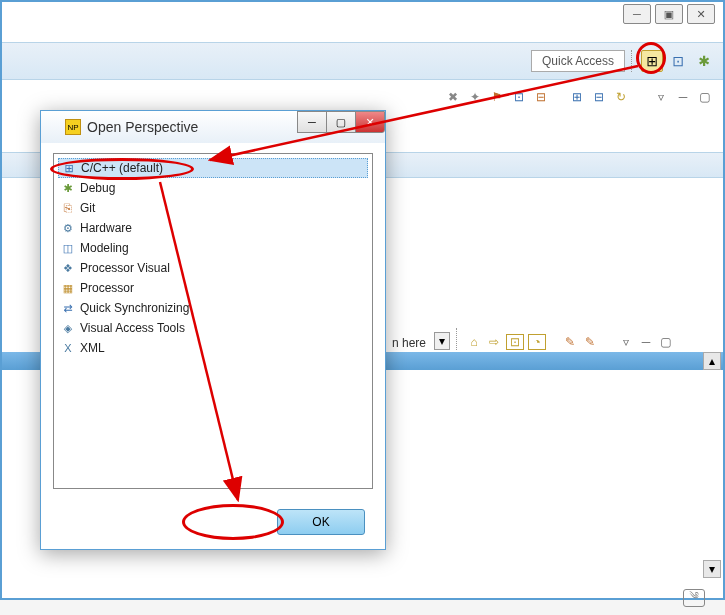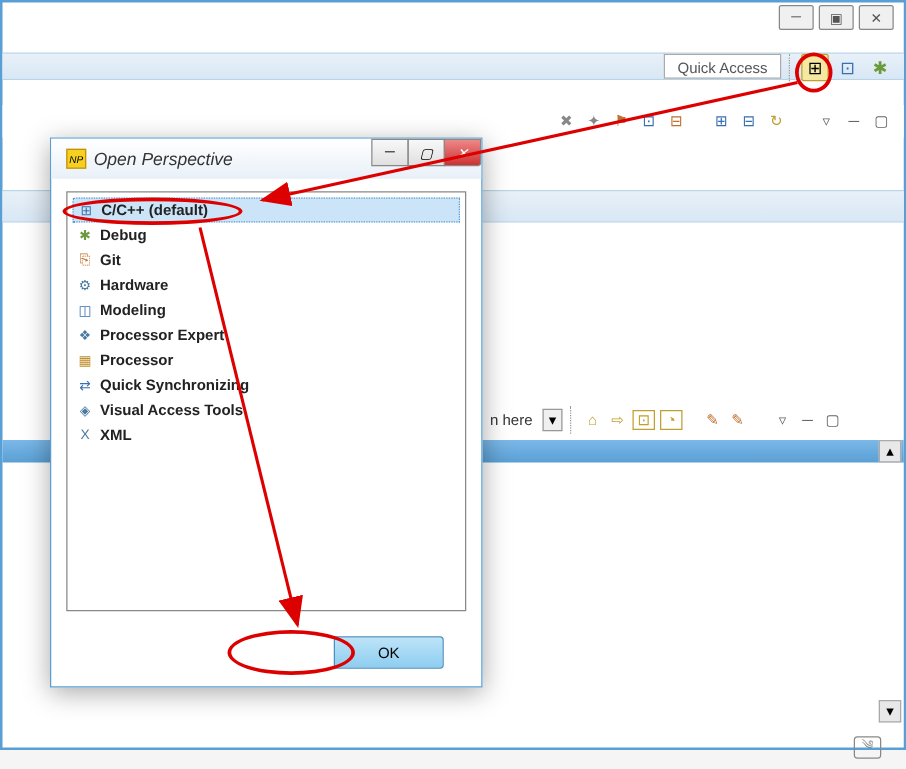--- a/index.html
+++ b/index.html
@@ -3,54 +3,54 @@
 <meta charset="utf-8">
 <style>
 * { box-sizing: border-box; margin: 0; padding: 0; }
 body { width: 725px; height: 615px; font-family: "Segoe UI", Tahoma, sans-serif; font-size: 12px; background: #f5f5f5; position: relative; overflow: hidden; }
 
 .outer-frame { position: absolute; top: 0; left: 0; width: 725px; height: 600px; border: 2px solid #5a9fd4; background: #fff; }
 
 .window-controls { position: absolute; top: 2px; right: 8px; display: flex; gap: 0; }
 .wc-btn { width: 28px; height: 20px; border: 1px solid #888; background: #f0f0f0; display: flex; align-items: center; justify-content: center; font-size: 11px; color: #555; border-radius: 2px; margin-left: 4px; }
 
-.top-toolbar { position: absolute; top: 40px; left: 0; right: 0; height: 22px; background: linear-gradient(#e8f0f8, #d8e8f5); border-top: 1px solid #b8d4e8; border-bottom: 1px solid #b8d4e8; display: flex; justify-content: flex-end; padding-right: 8px; gap: 4px; }
+.top-toolbar { position: absolute; top: 40px; left: 0; right: 0; height: 38px; background: linear-gradient(#e8f0f8, #d8e8f5); border-top: 1px solid #b8d4e8; border-bottom: 1px solid #b8d4e8; display: flex; align-items: center; justify-content: flex-end; padding-right: 8px; gap: 4px; }
 .quick-access-box { background: #fff; border: 1px solid #aaa; padding: 3px 10px; font-size: 12px; color: #555; }
 .tb-icon { width: 22px; height: 22px; display: flex; align-items: center; justify-content: center; font-size: 14px; border-radius: 2px; }
 .tb-icon.persp { background: #f5e8a0; border: 1px solid #c0a030; }
 .tb-sep { width: 4px; height: 22px; border-left: 1px dotted #999; margin: 0 2px; }
 
 .second-toolbar { position: absolute; top: 82px; left: 0; right: 0; height: 26px; background: #fff; display: flex; align-items: center; justify-content: flex-end; padding-right: 10px; gap: 6px; }
 .mini-icon { width: 16px; height: 16px; display: flex; align-items: center; justify-content: center; font-size: 12px; }
 
 .mid-band { position: absolute; top: 150px; left: 0; right: 0; height: 26px; background: linear-gradient(#e8f0f8, #d8e8f5); border-top: 1px solid #b8d4e8; border-bottom: 1px solid #b8d4e8; }
 
-.lower-toolbar { position: absolute; top: 320px; left: 390px; right: 8px; height: 28px; background: #fff; display: flex; align-items: center; gap: 4px; }
+.lower-toolbar { position: absolute; top: 320px; left: 390px; right: 8px; height: 28px; background: #fff; display: flex; align-items: flex-end; gap: 4px; }
 .lower-text { color: #333; font-size: 12px; margin-right: 4px; }
 .dropdown-arrow { border: 1px solid #999; width: 16px; height: 18px; display: flex; align-items: center; justify-content: center; background: #f0f0f0; }
 
 .band2 { position: absolute; top: 350px; left: 0; right: 0; height: 18px; background: linear-gradient(#7bb8e8, #5a9fd4); }
 .scroll-up { position: absolute; top: 350px; right: 2px; width: 18px; height: 18px; background: #e8e8e8; border: 1px solid #aaa; display: flex; align-items: center; justify-content: center; }
 
 
 .dialog { position: absolute; top: 110px; left: 40px; width: 346px; height: 440px; background: #fff; border: 1px solid #5a9fd4; box-shadow: 0 4px 20px rgba(0,0,0,0.35); }
-.dialog-titlebar { height: 32px; background: linear-gradient(#fff, #e8f0f8); display: flex; align-items: center; padding: 0 12px; position: relative; font-style: italic; }
+.dialog-titlebar { height: 32px; background: linear-gradient(#fff, #e8f0f8); display: flex; align-items: center; padding: 0 24px; position: relative; }
 .dialog-icon { width: 16px; height: 16px; background: #f5d020; border: 1px solid #c09010; font-size: 8px; display: flex; align-items: center; justify-content: center; margin-right: 6px; }
 .dialog-title { color: #333; font-size: 14px; }
 .dialog-controls { position: absolute; right: 0; top: 0; display: flex; }
 .dc-btn { width: 30px; height: 22px; display: flex; align-items: center; justify-content: center; border: 1px solid #888; background: linear-gradient(#f8f8f8, #e0e0e0); margin-left: -1px; font-size: 11px; }
 .dc-btn.close { background: linear-gradient(#e88, #c33); color: #fff; border-radius: 0 0 3px 0; }
 
 .dialog-list { position: absolute; top: 42px; left: 12px; right: 12px; bottom: 60px; border: 1px solid #888; background: #fff; padding: 4px; overflow: hidden; }
 .list-item { display: flex; align-items: center; height: 20px; padding: 0 2px; gap: 4px; cursor: pointer; }
 .list-item.selected { background: #cce4f7; border: 1px dotted #5a9fd4; }
 .li-icon { width: 16px; height: 16px; display: flex; align-items: center; justify-content: center; font-size: 11px; }
-.li-label { font-size: 12px; color: #222; font-weight: bold; }
+.li-label { font-size: 12px; color: #222; }
 
-.dialog-buttons { position: absolute; bottom: 14px; right: 30px; display: flex; gap: 10px; margin-left: 20px; }
+.dialog-buttons { position: absolute; bottom: 14px; right: 20px; display: flex; gap: 10px; margin-left: 20px; }
 .dlg-btn { width: 88px; height: 26px; border: 1px solid #7a7a7a; border-radius: 3px; background: linear-gradient(#f8f8f8, #e0e0e0); font-size: 12px; display: flex; align-items: center; justify-content: center; cursor: pointer; }
 .dlg-btn.primary { background: linear-gradient(#bde4f8, #8ecdf0); border-color: #4a90c0; }
 
 
 .red-ellipse { position: absolute; border: 3px solid #d00; border-radius: 50%; pointer-events: none; }
 .arrow-svg { position: absolute; top: 0; left: 0; pointer-events: none; }
 
 
 .watermark { position: absolute; bottom: 8px; right: 20px; display: flex; align-items: center; gap: 8px; color: #888; font-size: 14px; }
 .wm-icon { width: 22px; height: 18px; border: 1.5px solid #888; border-radius: 3px; display: flex; align-items: center; justify-content: center; font-size: 10px; }
@@ -144,21 +144,21 @@
       <div class="list-item">
         <span class="li-icon" style="color: rgb(74, 122, 160);">⚙</span>
         <span class="li-label">Hardware</span>
       </div>
       <div class="list-item">
         <span class="li-icon" style="color: rgb(58, 112, 176);">◫</span>
         <span class="li-label">Modeling</span>
       </div>
       <div class="list-item">
         <span class="li-icon" style="color: rgb(74, 122, 160);">❖</span>
-        <span class="li-label">Processor Expert</span>
+        <span class="li-label">Processor Visual</span>
       </div>
       <div class="list-item">
         <span class="li-icon" style="color: rgb(192, 144, 48);">▦</span>
         <span class="li-label">Processor</span>
       </div>
       <div class="list-item">
         <span class="li-icon" style="color: rgb(58, 112, 176);">⇄</span>
         <span class="li-label">Quick Synchronizing</span>
       </div>
       <div class="list-item">

